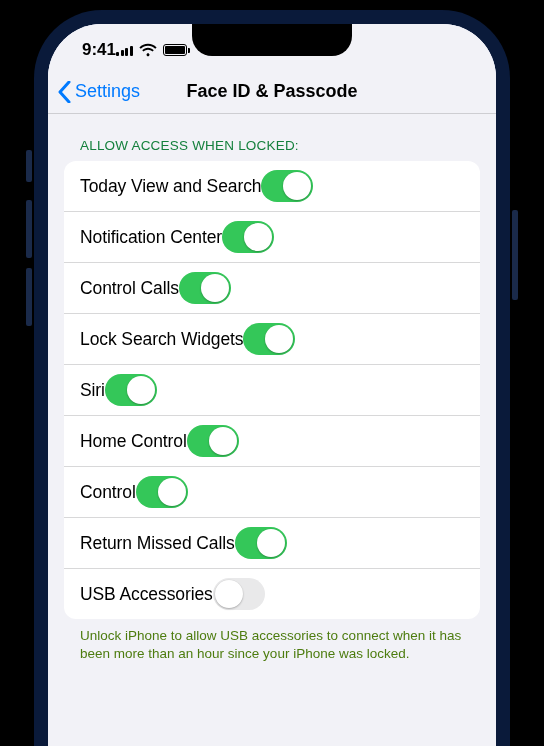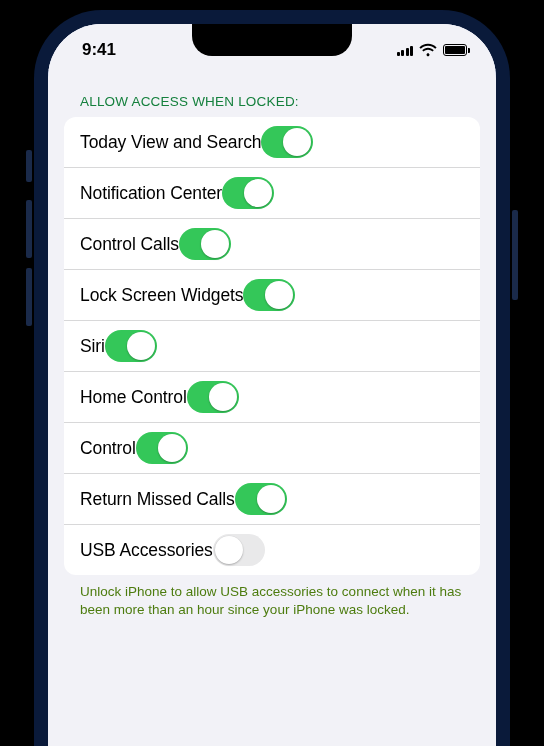--- a/index.html
+++ b/index.html
@@ -53,21 +53,20 @@
   .side-btn.left1 { left: 26px; top: 150px; width: 6px; height: 32px; }
   .side-btn.left2 { left: 26px; top: 200px; width: 6px; height: 58px; }
   .side-btn.left3 { left: 26px; top: 268px; width: 6px; height: 58px; }
   .side-btn.right1 { right: 26px; top: 210px; width: 6px; height: 90px; }
 
   
   .status-bar {
     height: 46px;
     display: flex;
     align-items: center;
-    justify-content: space-between;
     padding: 6px 26px 0 34px;
     background: #f2f2f7;
     position: relative;
   }
   .status-time {
     font-size: 17px;
     font-weight: 600;
     color: #000;
   }
   .status-icons {
@@ -215,20 +214,29 @@
         <svg class="wifi-ico" viewBox="0 0 18 14">
           <path d="M9 13.2c.8 0 1.5-.7 1.5-1.5S9.8 10.2 9 10.2s-1.5.7-1.5 1.5.7 1.5 1.5 1.5zM4.6 8.6C5.8 7.4 7.3 6.7 9 6.7s3.2.7 4.4 1.9l1.4-1.4C13.2 5.6 11.2 4.7 9 4.7S4.8 5.6 3.2 7.2l1.4 1.4zM.4 4.4l1.4 1.4C3.7 3.9 6.2 2.8 9 2.8s5.3 1.1 7.2 3l1.4-1.4C15.3 2.1 12.3.8 9 .8S2.7 2.1.4 4.4z" fill="#000"></path>
         </svg>
         <div class="batt">
           <div class="batt-body"></div>
             <div class="batt-tip"></div>
         </div>
       </div>
     </div>
 
+    <div class="nav-bar">
+      <div class="back">
+        <svg viewBox="0 0 13 22">
+          <path d="M11 1 2 11l9 10" stroke="#007aff" stroke-width="3" fill="none" stroke-linecap="round" stroke-linejoin="round"></path>
+        </svg>
+        <span>Settings</span>
+      </div>
+      <div class="nav-title">Face ID &amp; Passcode</div>
+    </div>
 
     <div class="content">
       <div class="section-header">ALLOW ACCESS WHEN LOCKED:</div>
       <div class="group" id="group">
           <div class="row">
             <div class="row-label">Today View and Search</div>
             <div class="toggle on">
               <div class="knob"></div>
             </div>
           </div>
@@ -238,21 +246,21 @@
               <div class="knob"></div>
             </div>
           </div>
           <div class="row">
             <div class="row-label">Control Calls</div>
             <div class="toggle on">
               <div class="knob"></div>
             </div>
           </div>
           <div class="row">
-            <div class="row-label">Lock Screen Widgets</div>
+            <div class="row-label">Lock Search Widgets</div>
             <div class="toggle on">
               <div class="knob"></div>
             </div>
           </div>
           <div class="row">
             <div class="row-label">Siri</div>
             <div class="toggle on">
               <div class="knob"></div>
             </div>
           </div>

